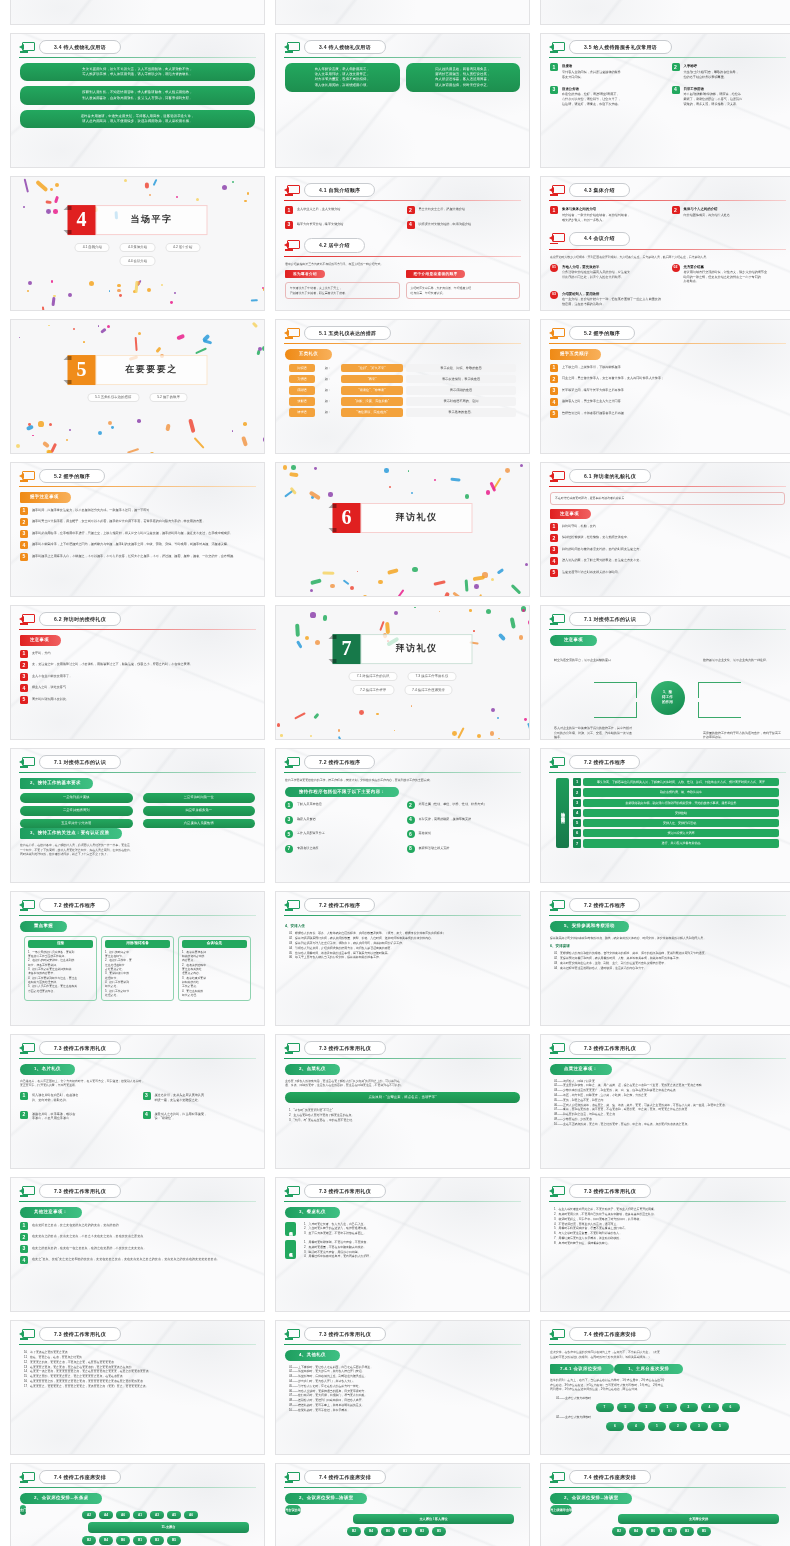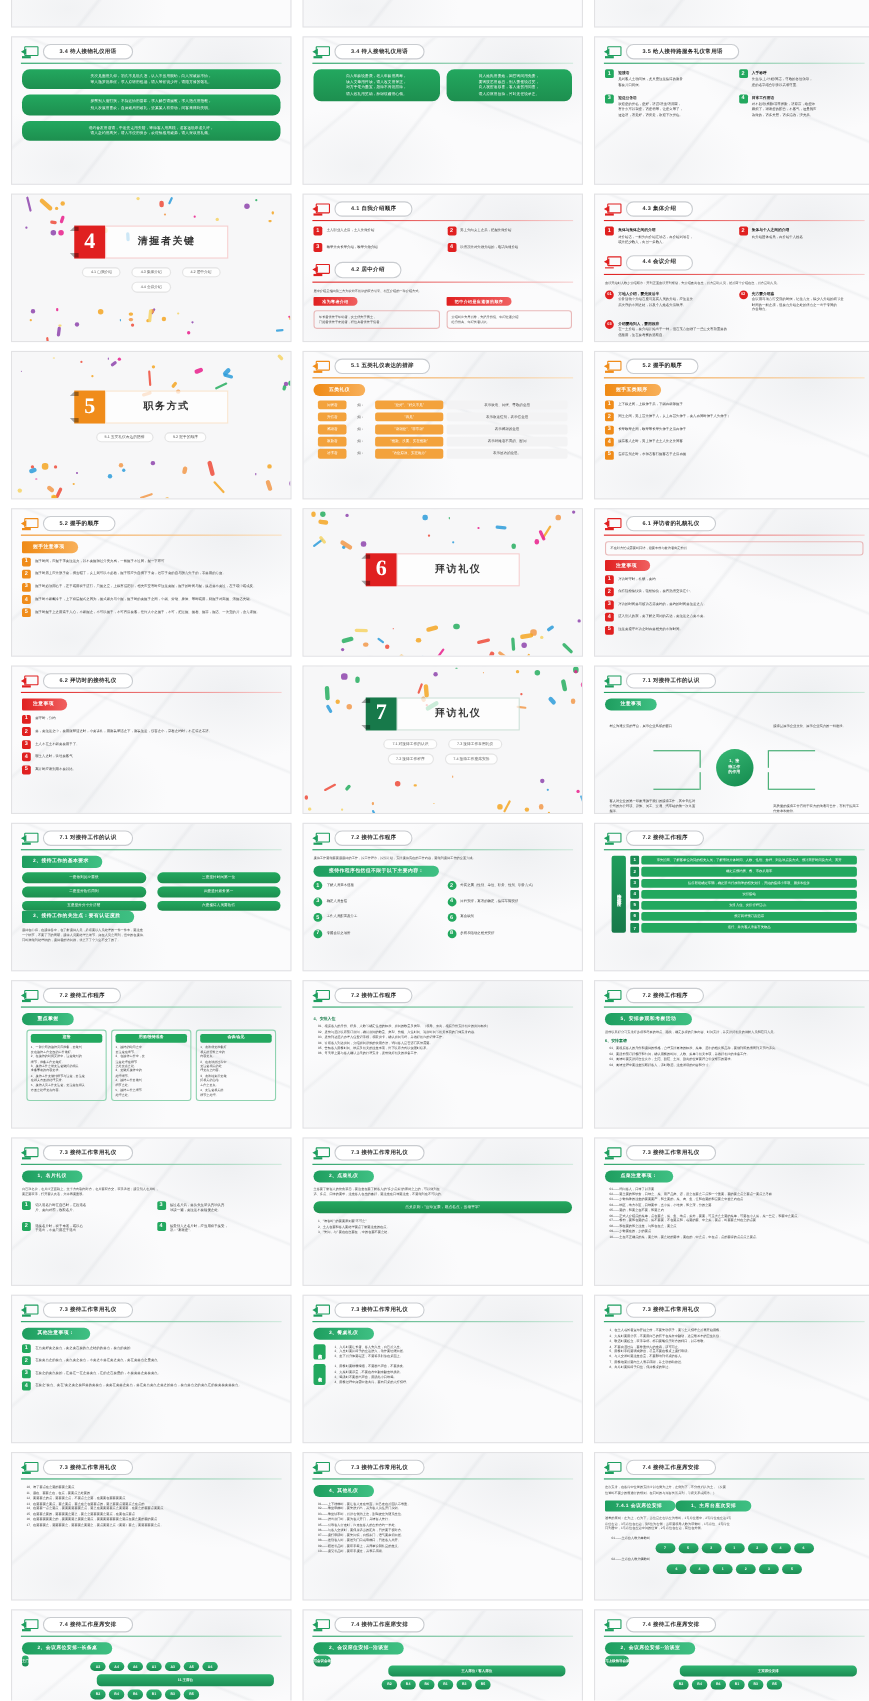--- a/index.html
+++ b/index.html
@@ -298,21 +298,21 @@
           <span class="conf" style="left:65.1763254958496%;top:13.94638214011502%;width:2.504055140943092px;height:2.504055140943092px;background:#e91e8c;opacity:.85"></span>
           <span class="conf" style="left:73.14444897729118%;top:15.419938895734958%;width:3.196348689608567px;height:3.196348689608567px;background:#f6d365;opacity:.85"></span>
           <span class="conf" style="left:32.170720866997726%;top:22.658728765978594%;width:5.324896407705092px;height:5.324896407705092px;background:#f6d365;opacity:.85"></span>
           <span class="conf" style="left:99.46766800458136%;top:83.51854089285189%;width:2.5703529973885453px;height:2.5703529973885453px;background:#f5a623;opacity:.85"></span>
           <span class="confbar" style="left:16.29383220715681%;top:89.94317632201273%;width:3.269760904906434px;height:8.944590128652635px;background:#8e44ad;transform:rotate(7.1591926620021695deg);opacity:.85"></span>
           <span class="conf" style="left:53.63993130813469%;top:83.20501214858814%;width:4.455160658814703px;height:4.455160658814703px;background:#f5a623;opacity:.85"></span>
           <span class="conf" style="left:59.3074572912883%;top:80.59097312370432%;width:1.9648158382507972px;height:1.9648158382507972px;background:#f6d365;opacity:.85"></span>
       <div class="div-center">
         <div class="div-plate">
           <div class="div-num" style="background:#e02020">4</div>
-          <div class="div-title" style="border:1px solid #e0202033">清握者关键</div>
+          <div class="div-title" style="border:1px solid #e0202033">当场平字</div>
         </div>
         <div class="div-subs">
           <span class="div-sub">4.1 自我介绍</span>
               <span class="div-sub">4.3 集体介绍</span>
               <span class="div-sub">4.2 居中介绍</span>
               <span class="div-sub">4.4 会议介绍</span>
         </div>
       </div>
         </div>
       </div>
@@ -458,21 +458,21 @@
           <span class="confbar" style="left:95.9985434266855%;top:1.6979857769201772%;width:2.501928004770889px;height:5.6171360979933525px;background:#f6d365;transform:rotate(136.35236374313536deg);opacity:.85"></span>
           <span class="conf" style="left:14.204517198959365%;top:97.85458482606919%;width:4.931626802971732px;height:4.931626802971732px;background:#f5a623;opacity:.85"></span>
           <span class="conf" style="left:97.66615700063994%;top:20.33485786374513%;width:4.043769796847482px;height:4.043769796847482px;background:#8e44ad;opacity:.85"></span>
           <span class="confbar" style="left:74.56942817188974%;top:18.565489420696395%;width:2.3341578368781484px;height:11.985498306637894px;background:#27ae60;transform:rotate(64.96075602597557deg);opacity:.85"></span>
           <span class="conf" style="left:22.82388545863796%;top:81.64268374475068%;width:2.2540488100188667px;height:2.2540488100188667px;background:#8e44ad;opacity:.85"></span>
           <span class="confbar" style="left:6.530714526616066%;top:77.97058668499812%;width:3.552332957030643px;height:7.138541771906603px;background:#2d9cdb;transform:rotate(69.72594580758596deg);opacity:.85"></span>
           <span class="confbar" style="left:91.74840317718918%;top:86.87949578862754%;width:3.515026263812615px;height:10.263874759155442px;background:#f2994a;transform:rotate(161.5853994290228deg);opacity:.85"></span>
       <div class="div-center">
         <div class="div-plate">
           <div class="div-num" style="background:#f08c1a">5</div>
-          <div class="div-title" style="border:1px solid #f08c1a33">职务方式</div>
+          <div class="div-title" style="border:1px solid #f08c1a33">在要要要之</div>
         </div>
         <div class="div-subs">
           <span class="div-sub">5.1 五类礼仪表达的措辞</span>
               <span class="div-sub">5.2 握手的顺序</span>
         </div>
       </div>
         </div>
       </div>
       <div class="slide o">
         <div class="hdr o">

